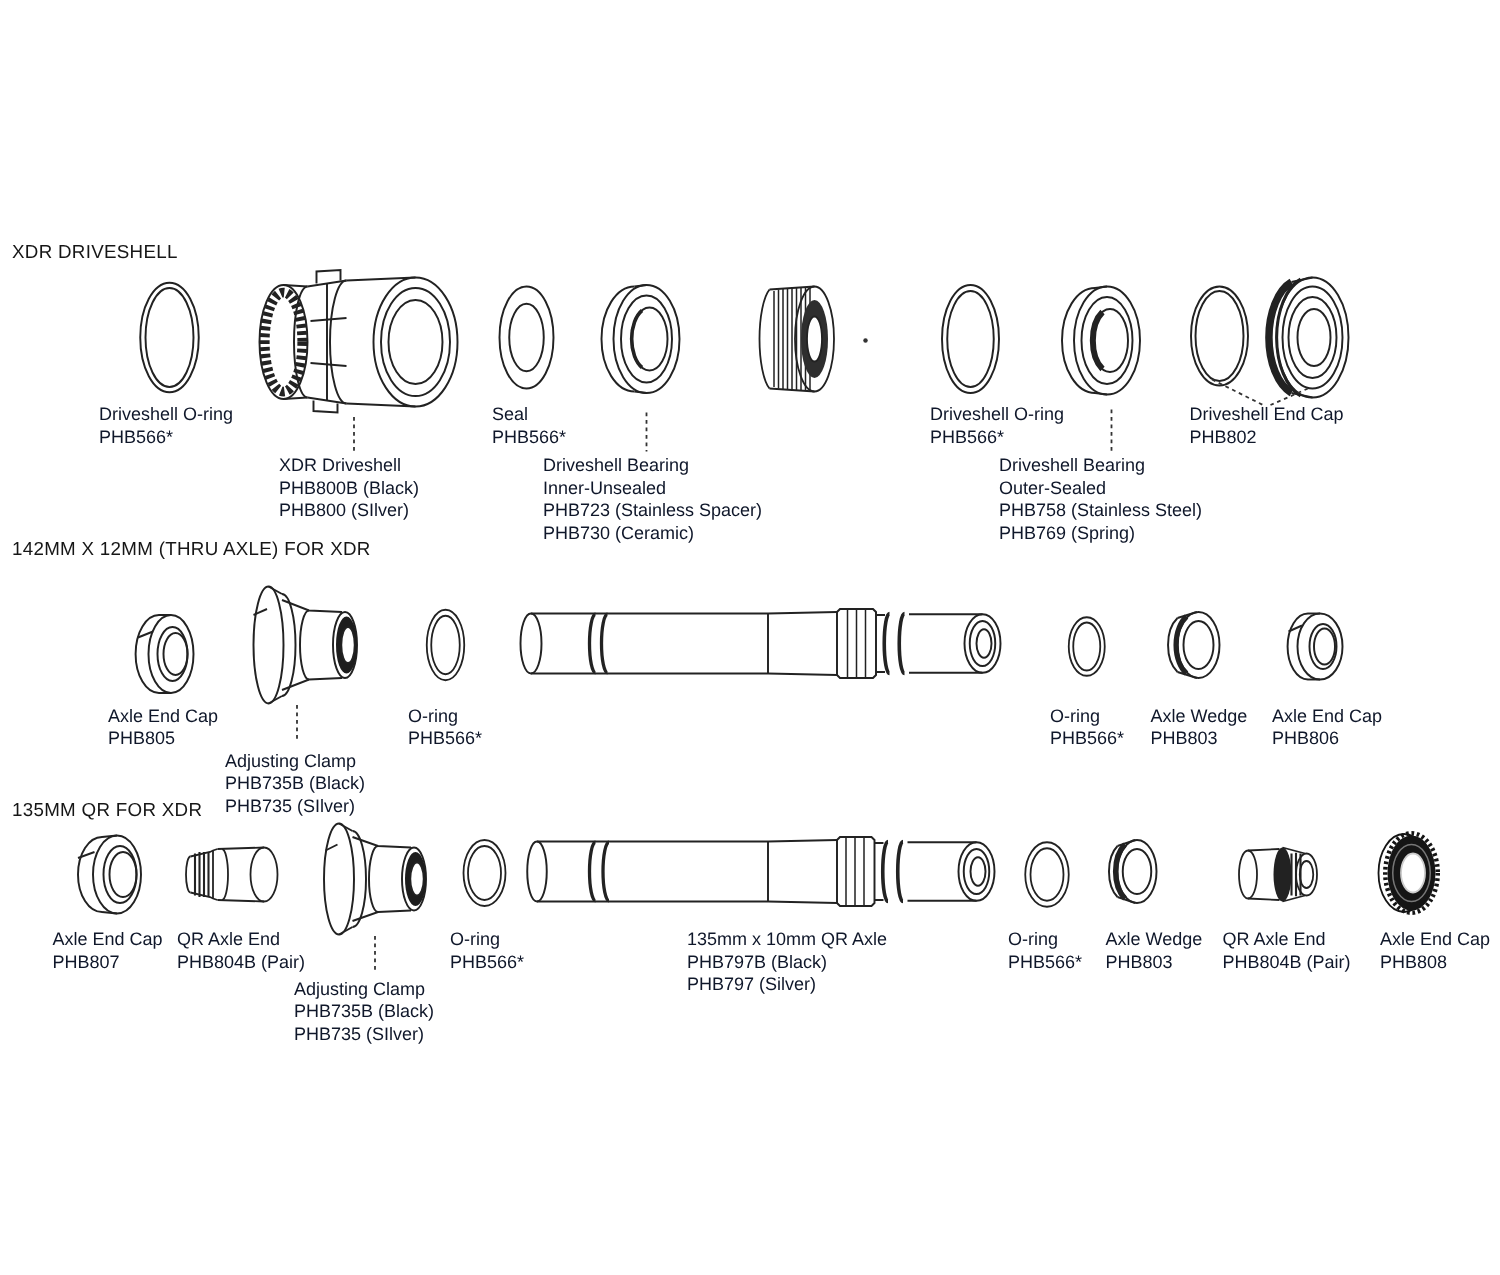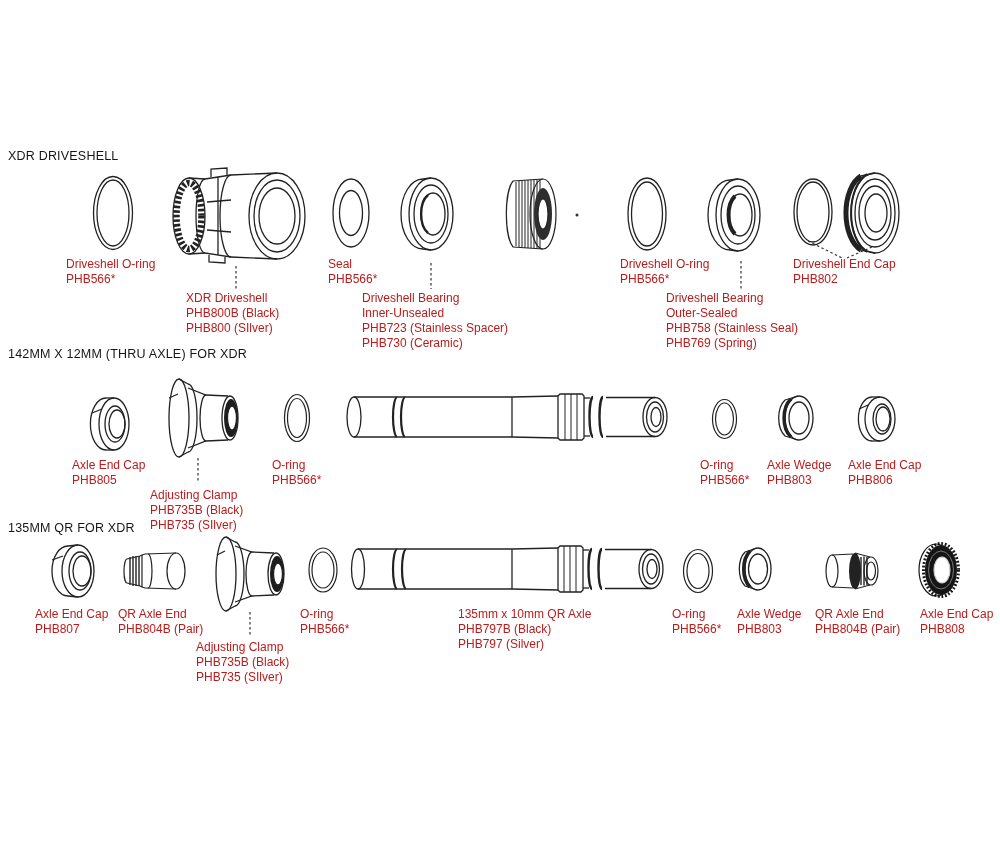--- a/index.html
+++ b/index.html
@@ -1,19 +1,19 @@
 <!DOCTYPE html>
 <html><head>
 <meta charset="utf-8">
 <style>
   html,body{margin:0;padding:0;background:#ffffff;}
   .canvas{position:relative;width:1000px;height:813px;background:#ffffff;overflow:hidden;
-          font-family:"Liberation Sans", sans-serif;color:#1c1c1c;}
+          font-family:"Liberation Sans", sans-serif;color:#1c1c1c;margin-top:12px;}
   .hdg{position:absolute;font-size:12.5px;line-height:14px;letter-spacing:.2px;white-space:nowrap;color:#161616;}
-  .lbl{position:absolute;font-size:12px;line-height:15px;white-space:nowrap;color:#b91c1c;}
+  .lbl{position:absolute;font-size:12px;line-height:15px;white-space:nowrap;color:#0f172a;}
   svg.part{position:absolute;overflow:visible;}
   svg.overlay{position:absolute;left:0;top:0;pointer-events:none;}
 </style>
 </head>
 <body>
 
 <div class="canvas">
 
   <div class="hdg" style="left:8px;top:149px">XDR DRIVESHELL</div>
   <div class="hdg" style="left:8px;top:347px">142MM X 12MM (THRU AXLE) FOR XDR</div>
@@ -138,21 +138,21 @@
     <div>PHB723 (Stainless Spacer)</div>
     <div>PHB730 (Ceramic)</div>
   </div>
   <div class="lbl" style="left:620px;top:257px">
     <div>Driveshell O-ring</div>
     <div>PHB566*</div>
   </div>
   <div class="lbl" style="left:666px;top:291px">
     <div>Driveshell Bearing</div>
     <div>Outer-Sealed</div>
-    <div>PHB758 (Stainless Seal)</div>
+    <div>PHB758 (Stainless Steel)</div>
     <div>PHB769 (Spring)</div>
   </div>
   <div class="lbl" style="left:793px;top:257px">
     <div>Driveshell End Cap</div>
     <div>PHB802</div>
   </div>
 
   <svg class="part" style="left:88px;top:392px" width="46" height="64" viewBox="0 0 46 64">
     <g fill="none" stroke="#222" stroke-width="1.3">
       <path d="M18 6 A 15 25 0 0 0 18 58"></path>

